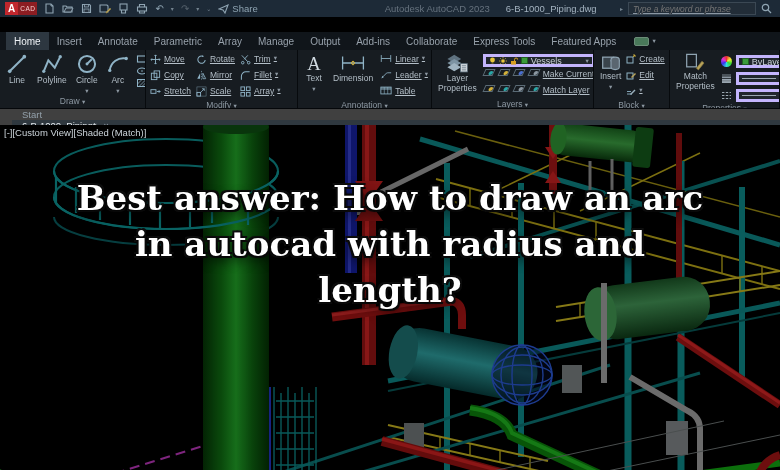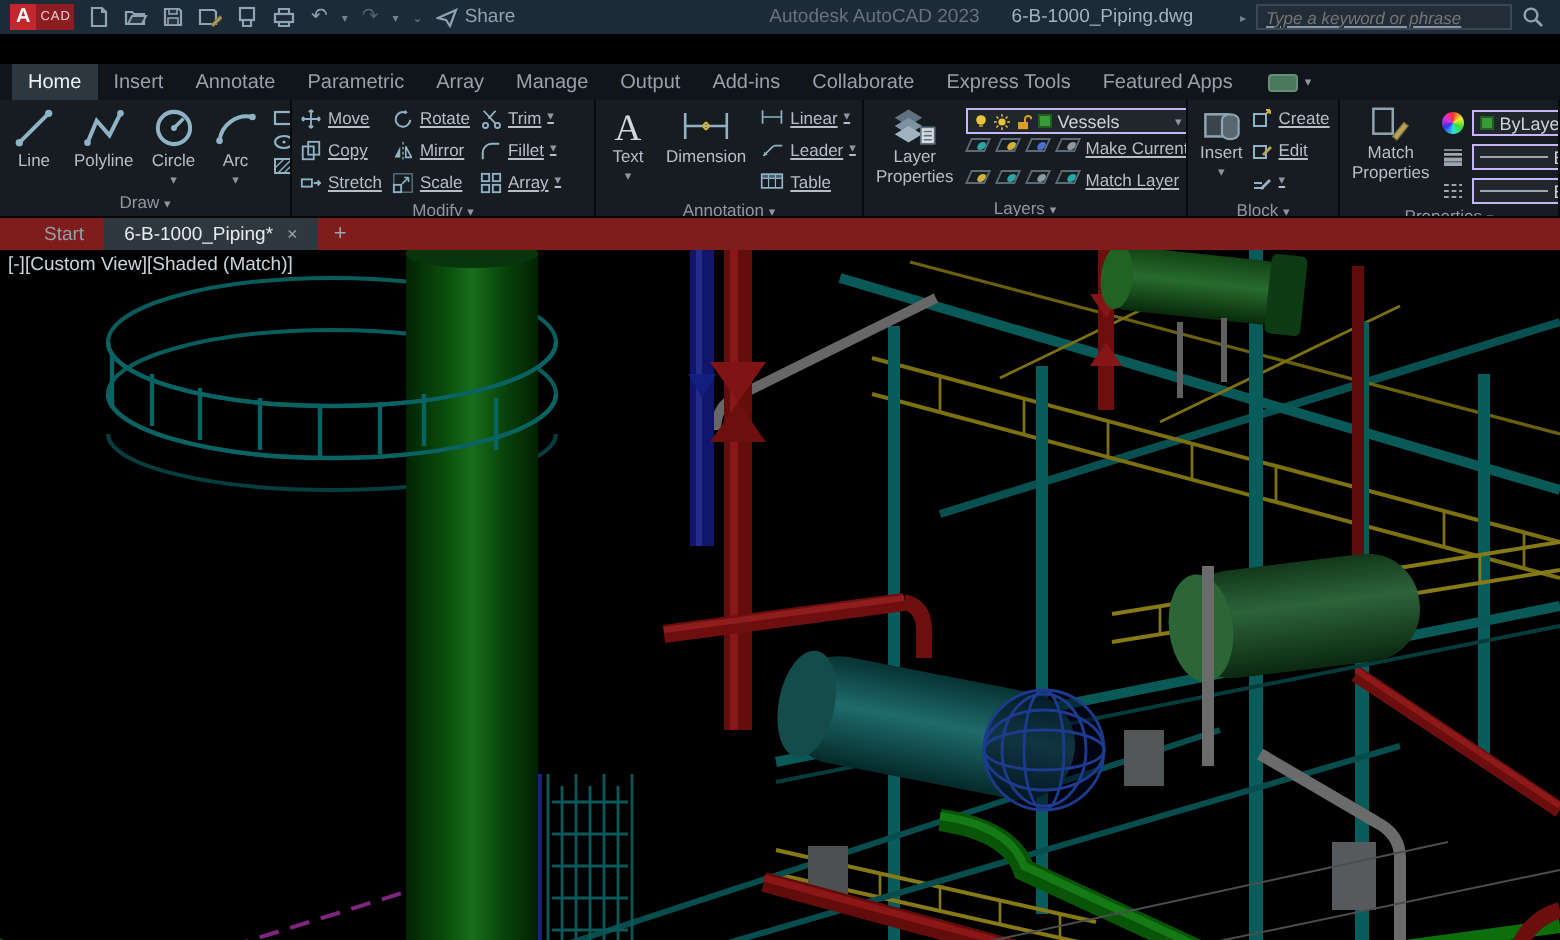--- a/index.html
+++ b/index.html
@@ -41,36 +41,36 @@
   .ribbon { height:59px; background:#171c21; display:flex; border-bottom:1px solid #05070a; }
   .panel { height:100%; border-right:1px solid #070a0d; display:flex; flex-direction:column; overflow:hidden; }
   .panel-body { flex:1; display:flex; align-items:flex-start; padding:3px 4px 0 4px; gap:5px; }
   .panel-footer { height:12px; font-size:8.5px; color:#8d98a2; text-align:center; line-height:10px; }
   .bigbtn { display:flex; flex-direction:column; align-items:center; gap:1px;
             font-size:8.5px; color:#b4bfc8; padding:0 2px; text-align:center; line-height:9px; }
   .tool { display:flex; gap:3px; font-size:8.5px; color:#b4bfc8; height:14px; white-space:nowrap;text-decoration:underline; }
   .mini-col { display:flex; flex-direction:column; gap:2px; padding-top:1px; }
   .mini { display:flex; align-items:center; gap:2px; }
   .caret { font-size:6.5px; color:#8d98a2; }
-  .dd { background:#20262c; border:1px solid #c4b5fd; height:13px; display:flex;
+  .dd { background:#20262c; border:3px solid #c4b5fd; height:13px; display:flex;
         align-items:center; font-size:9px; color:#ccd3d9; padding:0 3px; gap:3px; }
   .dd .caret { margin-left:auto; }
   .sw-green { width:7px; height:7px; background:#3a9a3a; border:1px solid #1f5f1f; }
   .lyr { position:relative; width:10px; height:7px; border:1px solid #5b6b76;
          transform:skewX(-24deg); margin:0 1px; }
   .lyr i { position:absolute; right:0; bottom:0; width:4px; height:4px; border-radius:50%; display:block; }
   .d-teal { background:#2aa7a7; } .d-yel { background:#d3b13a; } .d-blu { background:#4a6fd0; } .d-gry { background:#8c98a2; }
   .colorwheel { width:11px; height:11px; border-radius:50%;
                 background:conic-gradient(#e33,#ee3,#3d3,#3dd,#33e,#d3d,#e33); }
   .bylayer-line { width:34px; height:1px; background:#9aa6b0; }
   .props-field { display:flex; align-items:center; gap:4px; height:15px; }
 
   
-  .filetabs { height:16px; background:#7f1d1d; display:flex; align-items:stretch;
-              padding-left:12px; font-size:9.5px; color:#93a0aa; }
+  .filetabs { height:16px; background:#404040; display:flex; align-items:stretch;
+              padding-left:12px; font-size:9.5px; color:#93a0aa;flex-direction:column; }
   .ftab { display:flex; align-items:center; gap:7px; padding:0 10px; }
   .ftab.active { background:#2f383f; color:#e6ebef; }
   .ftab .x { font-size:9px; color:#98a4ae; }
   .newtab { display:flex; align-items:center; padding:0 8px; color:#9aa6b0; font-size:11px; }
 
   
   .viewport { position:relative; width:780px; height:360px; background:#000; overflow:hidden; }
   .viewport svg { position:absolute; top:0; left:0; }
   .vp-label { position:absolute; top:2px; left:4px; font-size:9.5px; color:#ccd4da; z-index:3; }
   .overlay { position:absolute; top:50px; left:30px; right:30px; text-align:center; z-index:4;
@@ -713,15 +713,20 @@
           <line x1="190" y1="76" x2="190" y2="102"></line>
         <line x1="212" y1="72" x2="212" y2="98"></line>
           <line x1="248" y1="74" x2="248" y2="100"></line>
       </g>
 
       <rect x="0" y="0" width="780" height="360" fill="#000" opacity=".3"></rect>
     </svg>
 
     <div class="vp-label">[-][Custom View][Shaded (Match)]</div>
 
+    <div class="overlay">
+      <div>Best answer: How to draw an arc</div>
+      <div>in autocad with radius and</div>
+      <div>length?</div>
+    </div>
   </div>
 
 </div>
 
 </body></html>

